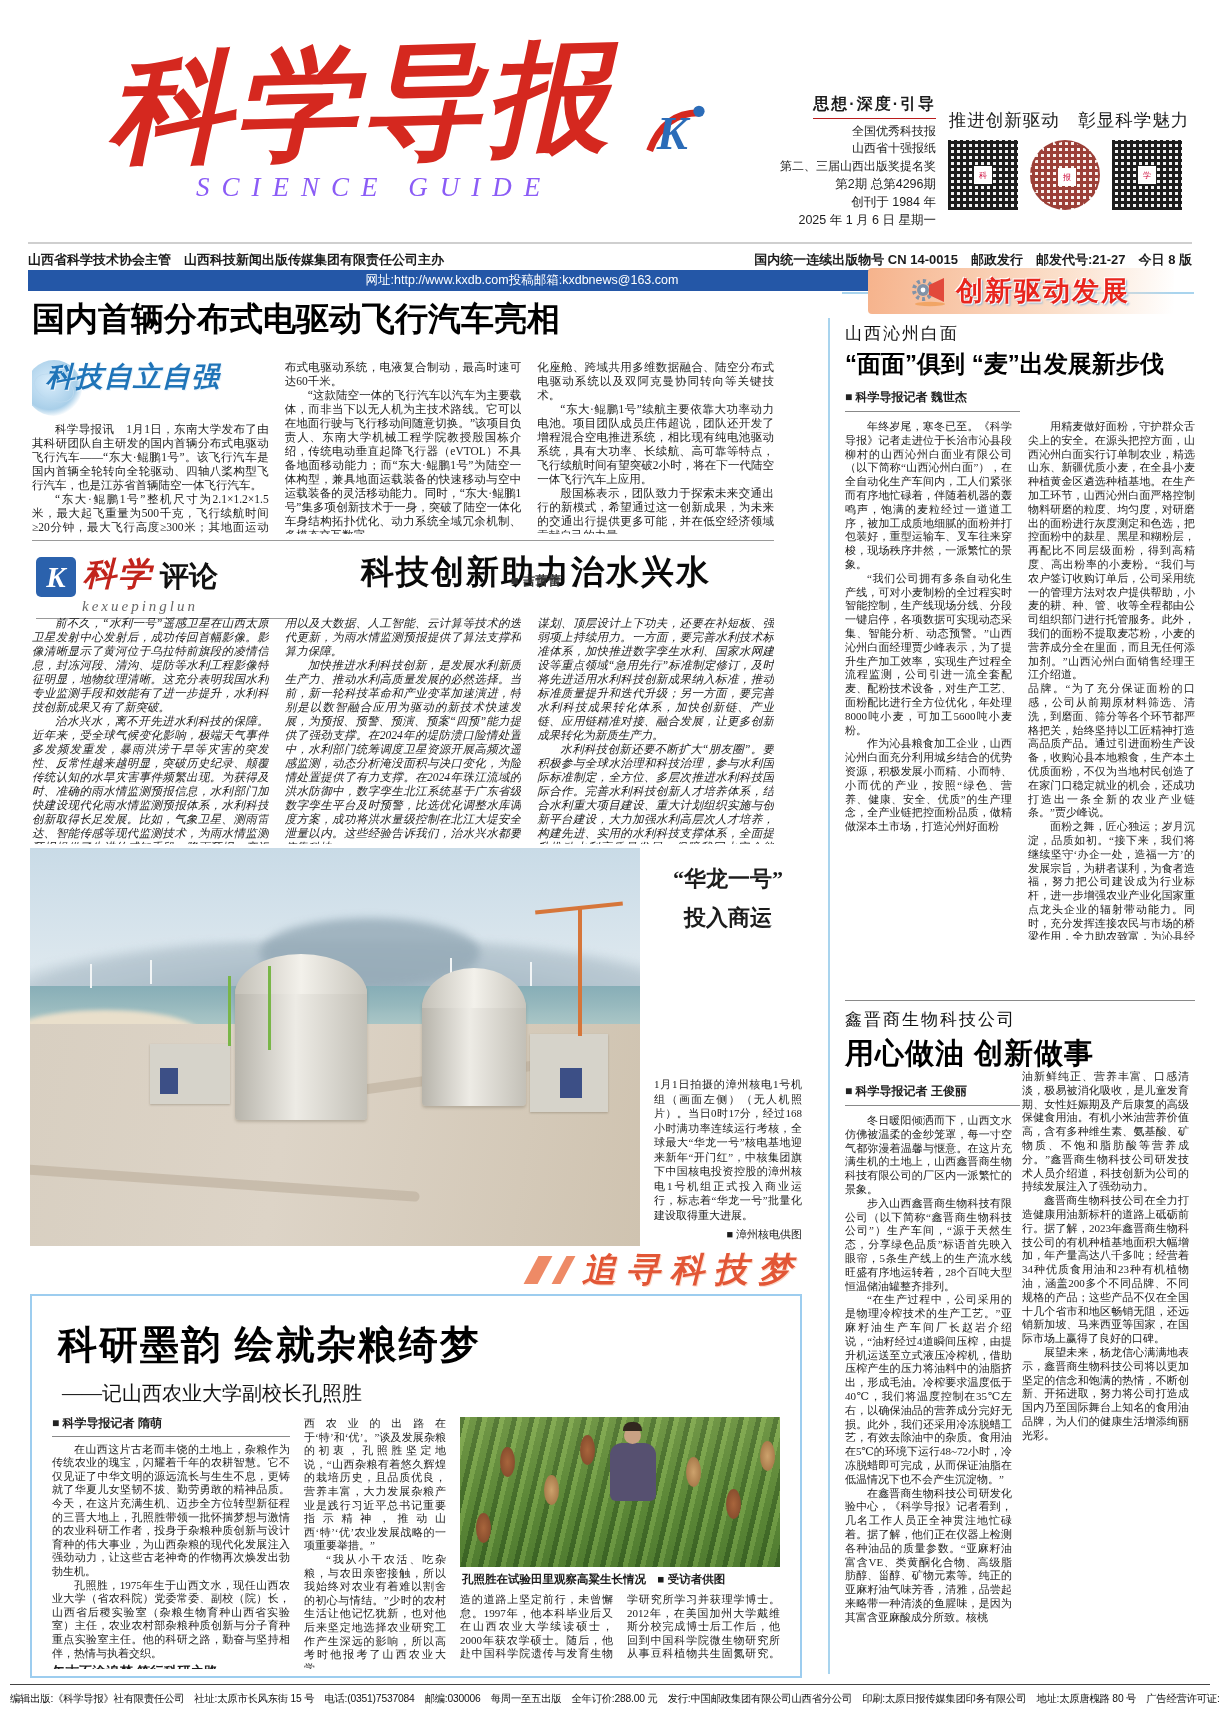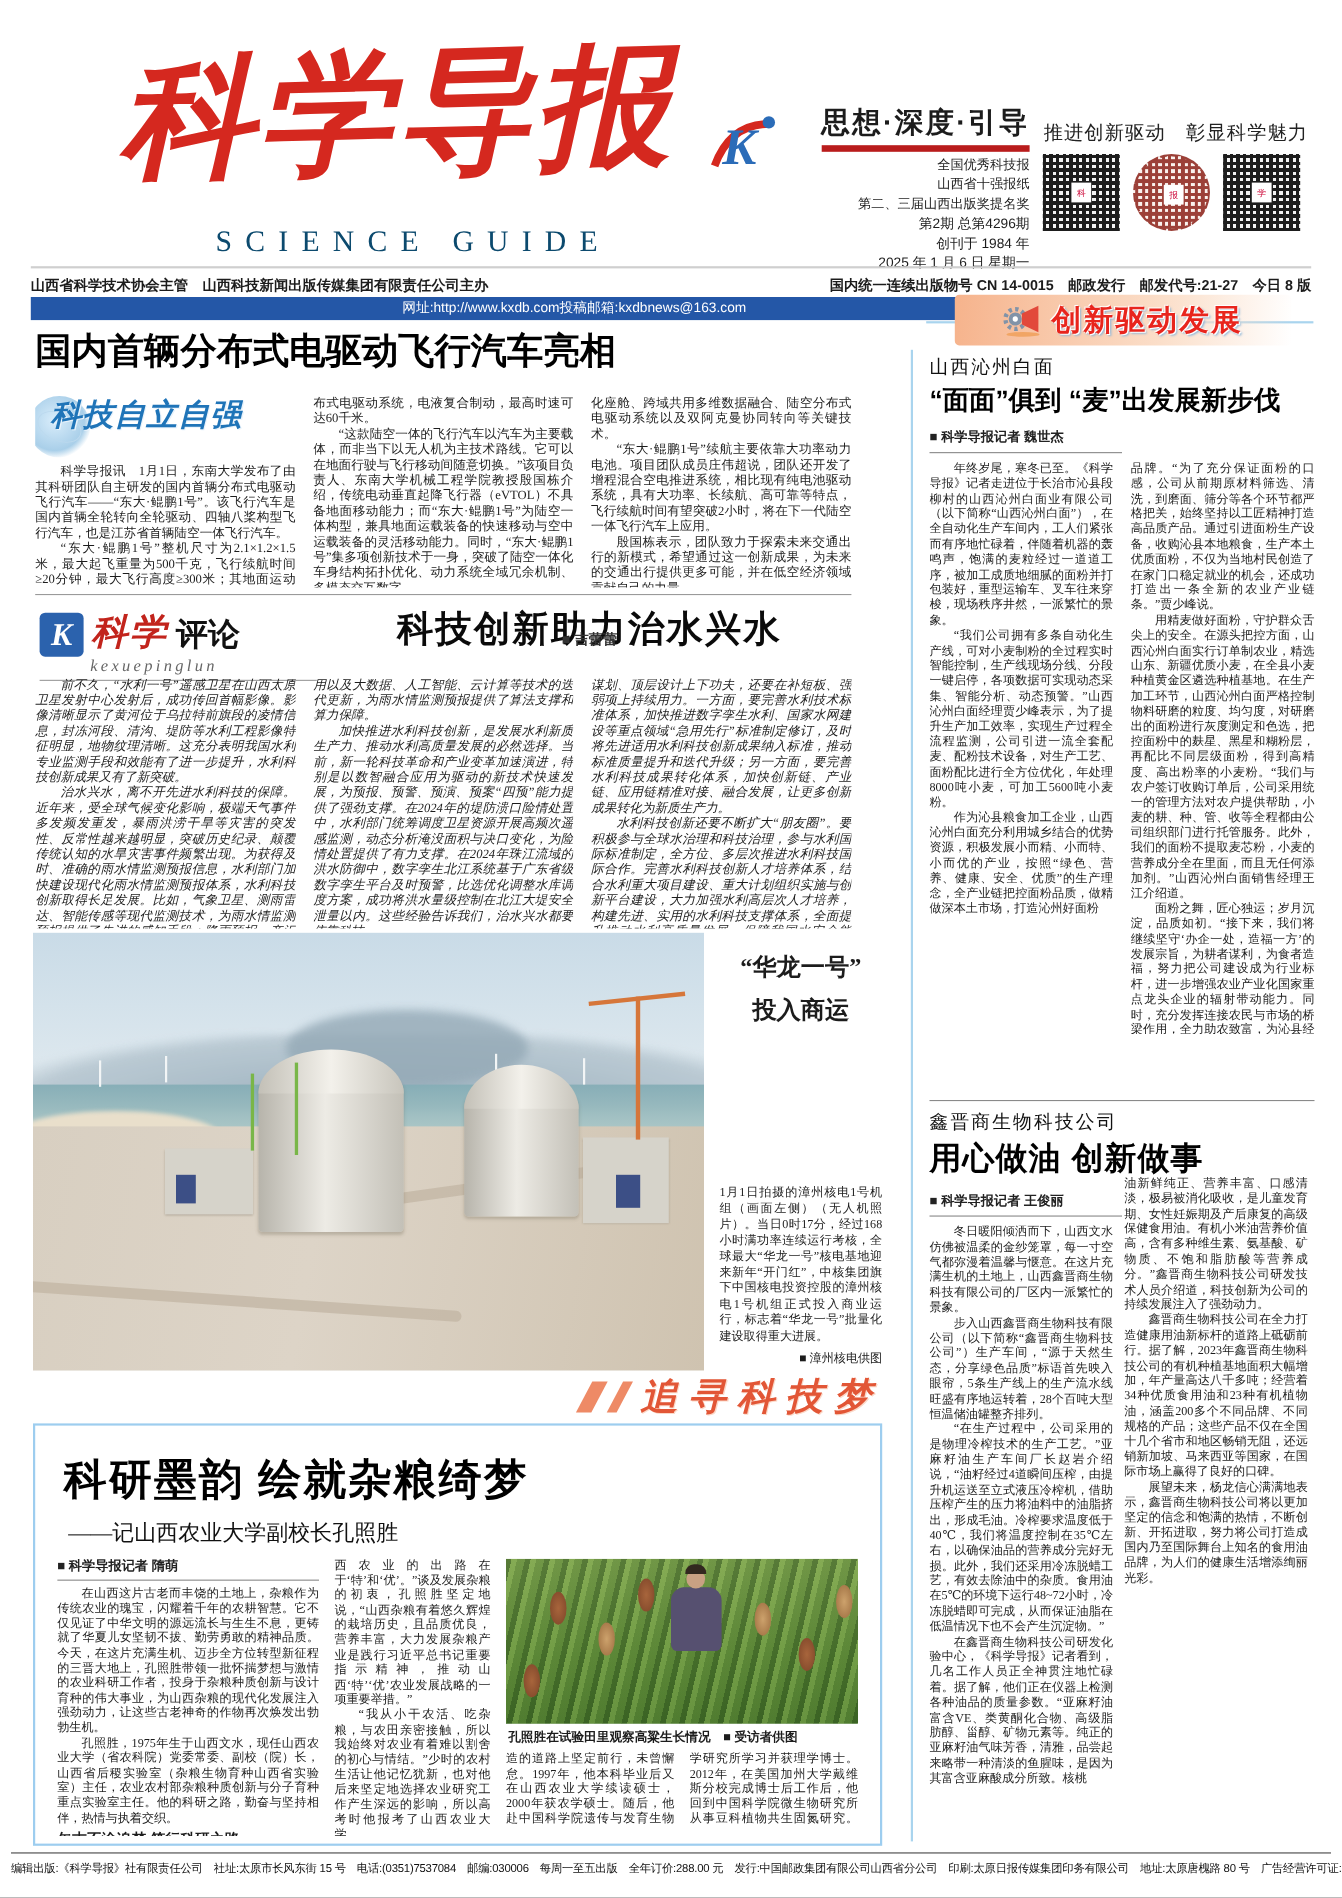--- a/index.html
+++ b/index.html
@@ -9,26 +9,26 @@
     background:#ffffff; overflow:hidden;
     font-family:"Liberation Serif","DejaVu Serif",serif; color:#1c1c1c;
   }
   .abs { position:absolute; }
   .sans { font-family:"Liberation Sans","DejaVu Sans",sans-serif; }
 
   
   #masthead-cn { left:70px; top:18px; width:580px; height:172px; line-height:172px;
     font-size:122px; font-weight:bold; font-style:italic; color:#d5281f;
     text-align:center; letter-spacing:4px; transform:rotate(-1.5deg); white-space:nowrap; }
-  #masthead-en { left:196px; top:204px; width:460px; font-size:27px; color:#0c4a6e;
-    letter-spacing:12px; white-space:nowrap; }
+  #masthead-en { left:196px; top:172px; width:460px; font-size:27px; color:#8b5cf6;
+    letter-spacing:12px; white-space:nowrap;font-style:italic; }
   #brand-logo { left:644px; top:100px; width:62px; height:62px; }
   #slogan-box { left:708px; top:94px; width:228px; text-align:right; }
-  .slogan-main { display:inline-block; font-weight:bold; font-size:26px; letter-spacing:2px;
-    padding-bottom:3px; border-bottom:6px solid #b91c1c; margin-bottom:4px;text-align:center; }
+  .slogan-main { display:inline-block; font-weight:bold; font-size:16px; letter-spacing:2px;
+    padding-bottom:3px; border-bottom:1px solid #b91c1c; margin-bottom:4px;text-align:center; }
   .honor-list p { font-size:12px; line-height:1.45; }
   .issue-line,.founded-line,.date-line { font-size:12.5px; line-height:1.45; }
   #motto { left:940px; top:108px; width:258px; text-align:center; font-size:17.5px;
     letter-spacing:1px; color:#222; }
   #qr-row { left:948px; top:140px; display:flex; gap:12px; }
   .qr { width:70px; height:70px;
     background:
       repeating-linear-gradient(90deg,#1d1d1d 0 3px,transparent 3px 6px),
       repeating-linear-gradient(0deg,#1d1d1d 0 3px,#f3f3f3 3px 6px);
     position:relative; }
@@ -388,22 +388,22 @@
     <div class="kicker">山西沁州白面</div>
     <div class="r-head" id="noodle-head">“面面”俱到 “麦”出发展新步伐</div>
     <div class="byline-box r-byline">■ 科学导报记者 魏世杰</div>
     <div class="r-cols" id="noodle-cols">
       <div class="rcol">
           <p class="para">年终岁尾，寒冬已至。《科学导报》记者走进位于长治市沁县段柳村的山西沁州白面业有限公司（以下简称“山西沁州白面”），在全自动化生产车间内，工人们紧张而有序地忙碌着，伴随着机器的轰鸣声，饱满的麦粒经过一道道工序，被加工成质地细腻的面粉并打包装好，重型运输车、叉车往来穿梭，现场秩序井然，一派繁忙的景象。</p>
           <p class="para">“我们公司拥有多条自动化生产线，可对小麦制粉的全过程实时智能控制，生产线现场分线、分段一键启停，各项数据可实现动态采集、智能分析、动态预警。”山西沁州白面经理贾少峰表示，为了提升生产加工效率，实现生产过程全流程监测，公司引进一流全套配麦、配粉技术设备，对生产工艺、面粉配比进行全方位优化，年处理8000吨小麦，可加工5600吨小麦粉。</p>
           <p class="para">作为沁县粮食加工企业，山西沁州白面充分利用城乡结合的优势资源，积极发展小而精、小而特、小而优的产业，按照“绿色、营养、健康、安全、优质”的生产理念，全产业链把控面粉品质，做精做深本土市场，打造沁州好面粉</p>
         </div>
       <div class="rcol">
+          <p class="para">用精麦做好面粉，守护群众舌尖上的安全。在源头把控方面，山西沁州白面实行订单制农业，精选山东、新疆优质小麦，在全县小麦种植黄金区遴选种植基地。在生产加工环节，山西沁州白面严格控制物料研磨的粒度、均匀度，对研磨出的面粉进行灰度测定和色选，把控面粉中的麸星、黑星和糊粉层，再配比不同层级面粉，得到高精度、高出粉率的小麦粉。“我们与农户签订收购订单后，公司采用统一的管理方法对农户提供帮助，小麦的耕、种、管、收等全程都由公司组织部门进行托管服务。此外，我们的面粉不提取麦芯粉，小麦的营养成分全在里面，而且无任何添加剂。”山西沁州白面销售经理王江介绍道。</p>
           <p class="para flush">品牌。“为了充分保证面粉的口感，公司从前期原材料筛选、清洗，到磨面、筛分等各个环节都严格把关，始终坚持以工匠精神打造高品质产品。通过引进面粉生产设备，收购沁县本地粮食，生产本土优质面粉，不仅为当地村民创造了在家门口稳定就业的机会，还成功打造出一条全新的农业产业链条。”贾少峰说。</p>
-          <p class="para">用精麦做好面粉，守护群众舌尖上的安全。在源头把控方面，山西沁州白面实行订单制农业，精选山东、新疆优质小麦，在全县小麦种植黄金区遴选种植基地。在生产加工环节，山西沁州白面严格控制物料研磨的粒度、均匀度，对研磨出的面粉进行灰度测定和色选，把控面粉中的麸星、黑星和糊粉层，再配比不同层级面粉，得到高精度、高出粉率的小麦粉。“我们与农户签订收购订单后，公司采用统一的管理方法对农户提供帮助，小麦的耕、种、管、收等全程都由公司组织部门进行托管服务。此外，我们的面粉不提取麦芯粉，小麦的营养成分全在里面，而且无任何添加剂。”山西沁州白面销售经理王江介绍道。</p>
           <p class="para">面粉之舞，匠心独运；岁月沉淀，品质如初。“接下来，我们将继续坚守‘办企一处，造福一方’的发展宗旨，为耕者谋利，为食者造福，努力把公司建设成为行业标杆，进一步增强农业产业化国家重点龙头企业的辐射带动能力。同时，充分发挥连接农民与市场的桥梁作用，全力助农致富，为沁县经济高质量发展和乡村振兴赋能助力。”谈及未来发展，山西沁州白面经理张耀文信心满满。</p>
         </div>
     </div>
   </div>
 
   <div class="abs" id="divider2"></div>
 
   <div class="abs r-article" style="top:1008px">
     <div class="kicker">鑫晋商生物科技公司</div>
     <div class="r-head" id="oil-head">用心做油  创新做事</div>

